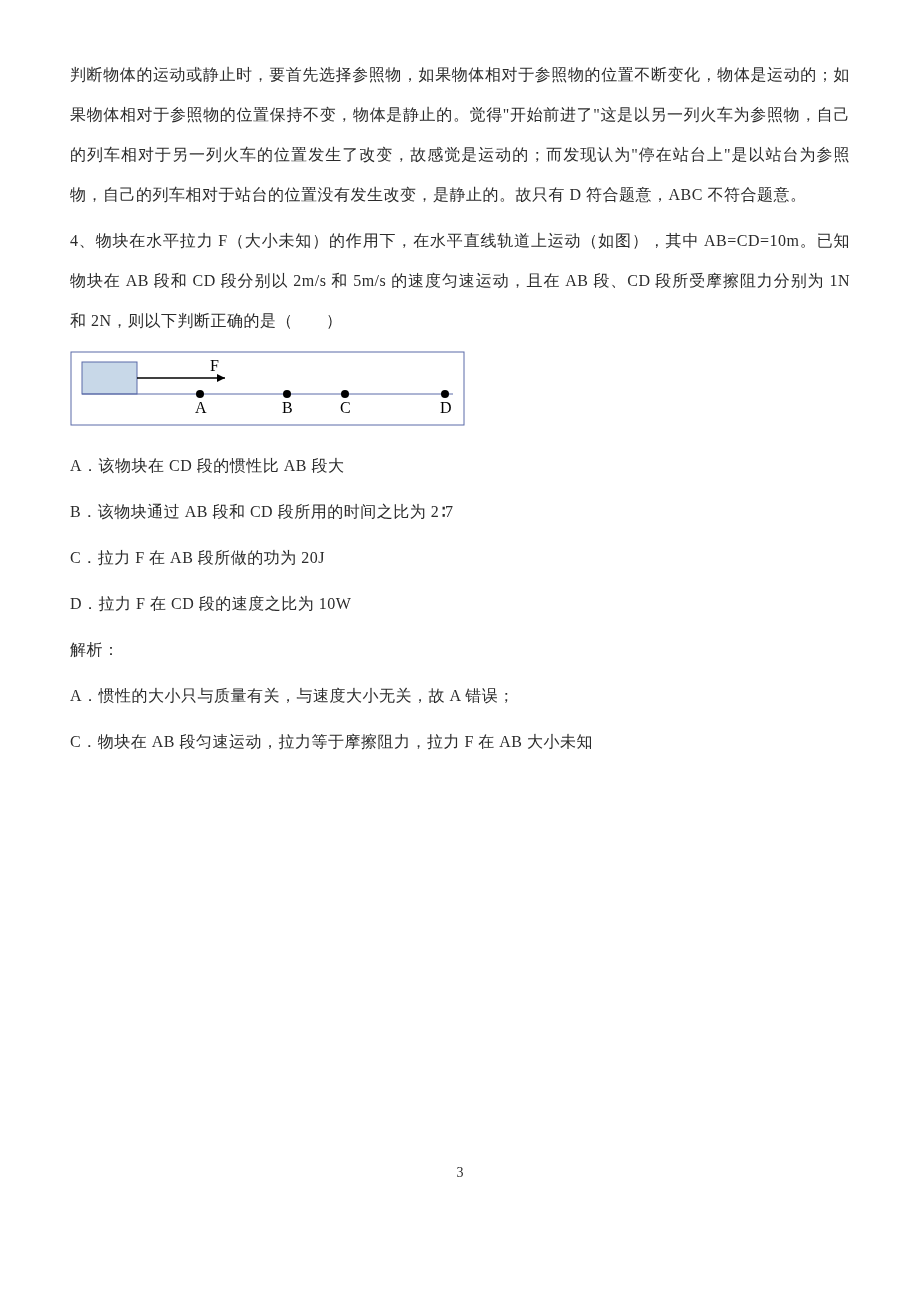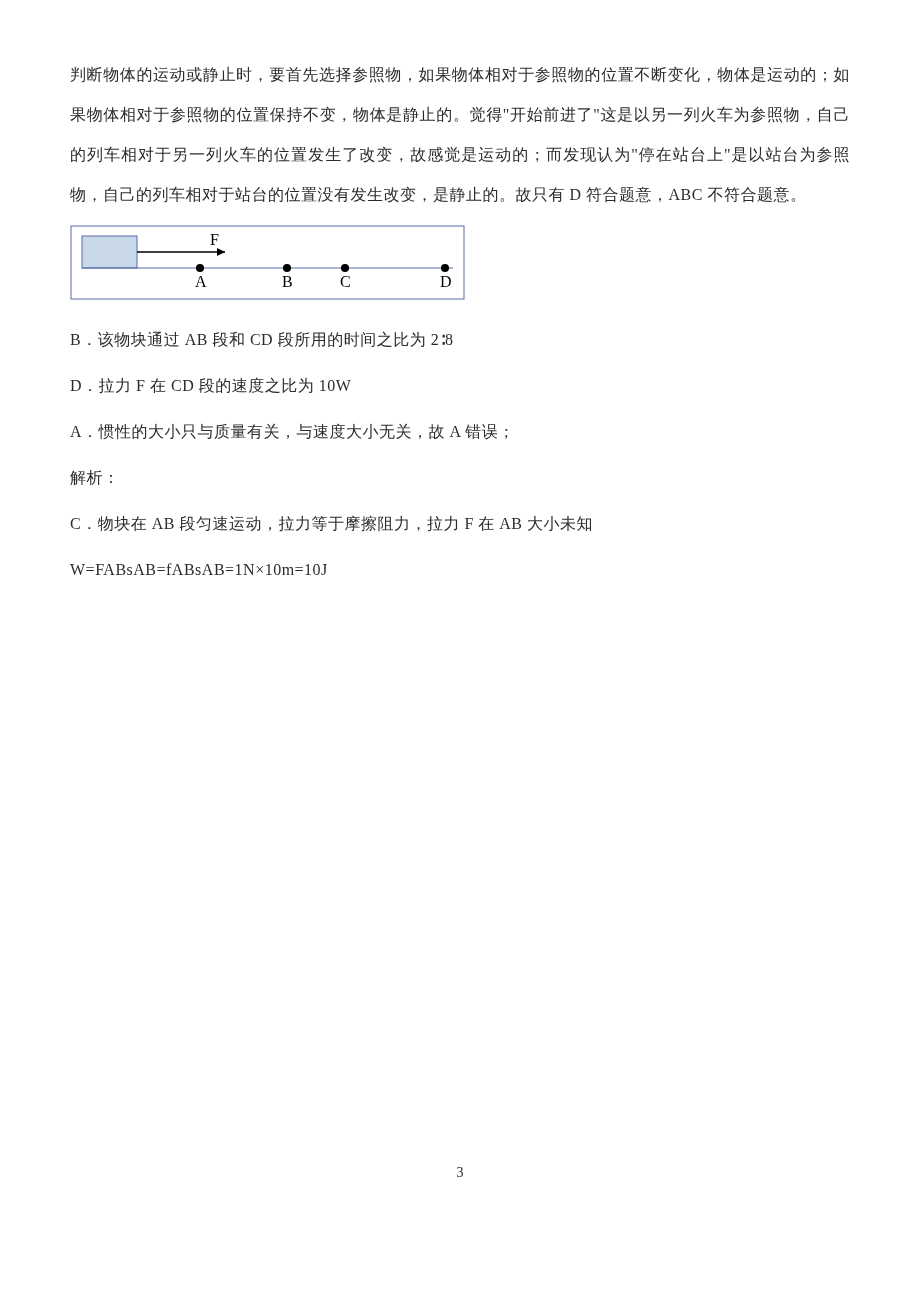--- a/index.html
+++ b/index.html
@@ -46,20 +46,21 @@
   }
 </style>
 </head>
 <body>
 
 <div class="page">
 
   <p class="block">判断物体的运动或静止时，要首先选择参照物，如果物体相对于参照物的位置不断变化，物体是运动的；如果物体相对于参照物的位置保持不变，物体是静止的。觉得"开始前进了"这是以另一列火车为参照物，自己的列车相对于另一列火车的位置发生了改变，故感觉是运动的；而发现认为"停在站台上"是以站台为参照物，自己的列车相对于站台的位置没有发生改变，是静止的。故只有 D 符合题意，ABC 不符合题意。</p>
 
 
+  <p class="block">4、物块在水平拉力 F（大小未知）的作用下，在水平直线轨道上运动（如图），其中 AB=CD=10m。已知物块在 AB 段和 CD 段分别以 2m/s 和 5m/s 的速度匀速运动，且在 AB 段、CD 段所受摩擦阻力分别为 1N 和 2N，则以下判断正确的是（　　）</p>
 
   <div class="figure">
     <svg viewBox="0 0 395 75" width="395" height="75">
 
       <rect x="1" y="1" width="393" height="73" fill="none" stroke="#5a6aa8" stroke-width="1"></rect>
 
       <rect x="12" y="11" width="55" height="32" fill="#c8d8e8" stroke="#5a6aa8" stroke-width="1"></rect>
 
       <line x1="12" y1="43" x2="383" y2="43" stroke="#5a6aa8" stroke-width="1"></line>
 
@@ -74,24 +75,25 @@
       <text x="212" y="62" font-size="16" font-family="serif">B</text>
 
       <circle cx="275" cy="43" r="4" fill="#000"></circle>
       <text x="270" y="62" font-size="16" font-family="serif">C</text>
 
       <circle cx="375" cy="43" r="4" fill="#000"></circle>
       <text x="370" y="62" font-size="16" font-family="serif">D</text>
     </svg>
   </div>
 
-  <p class="block">B．该物块通过 AB 段和 CD 段所用的时间之比为 2∶8</p>
+  <p class="block">A．该物块在 CD 段的惯性比 AB 段大</p>
+  <p class="block">B．该物块通过 AB 段和 CD 段所用的时间之比为 2∶7</p>
+  <p class="block">C．拉力 F 在 AB 段所做的功为 20J</p>
   <p class="block">D．拉力 F 在 CD 段的速度之比为 10W</p>
 
 
+  <p class="block">解析：</p>
+
   <p class="block">A．惯性的大小只与质量有关，与速度大小无关，故 A 错误；</p>
-
-  <p class="block">解析：</p>
   <p class="block">C．物块在 AB 段匀速运动，拉力等于摩擦阻力，拉力 F 在 AB 大小未知</p>
-  <p class="block">W=FABsAB=fABsAB=1N×10m=10J</p>
 
   <div class="page-num">3</div>
 </div>
 
 </body></html>

